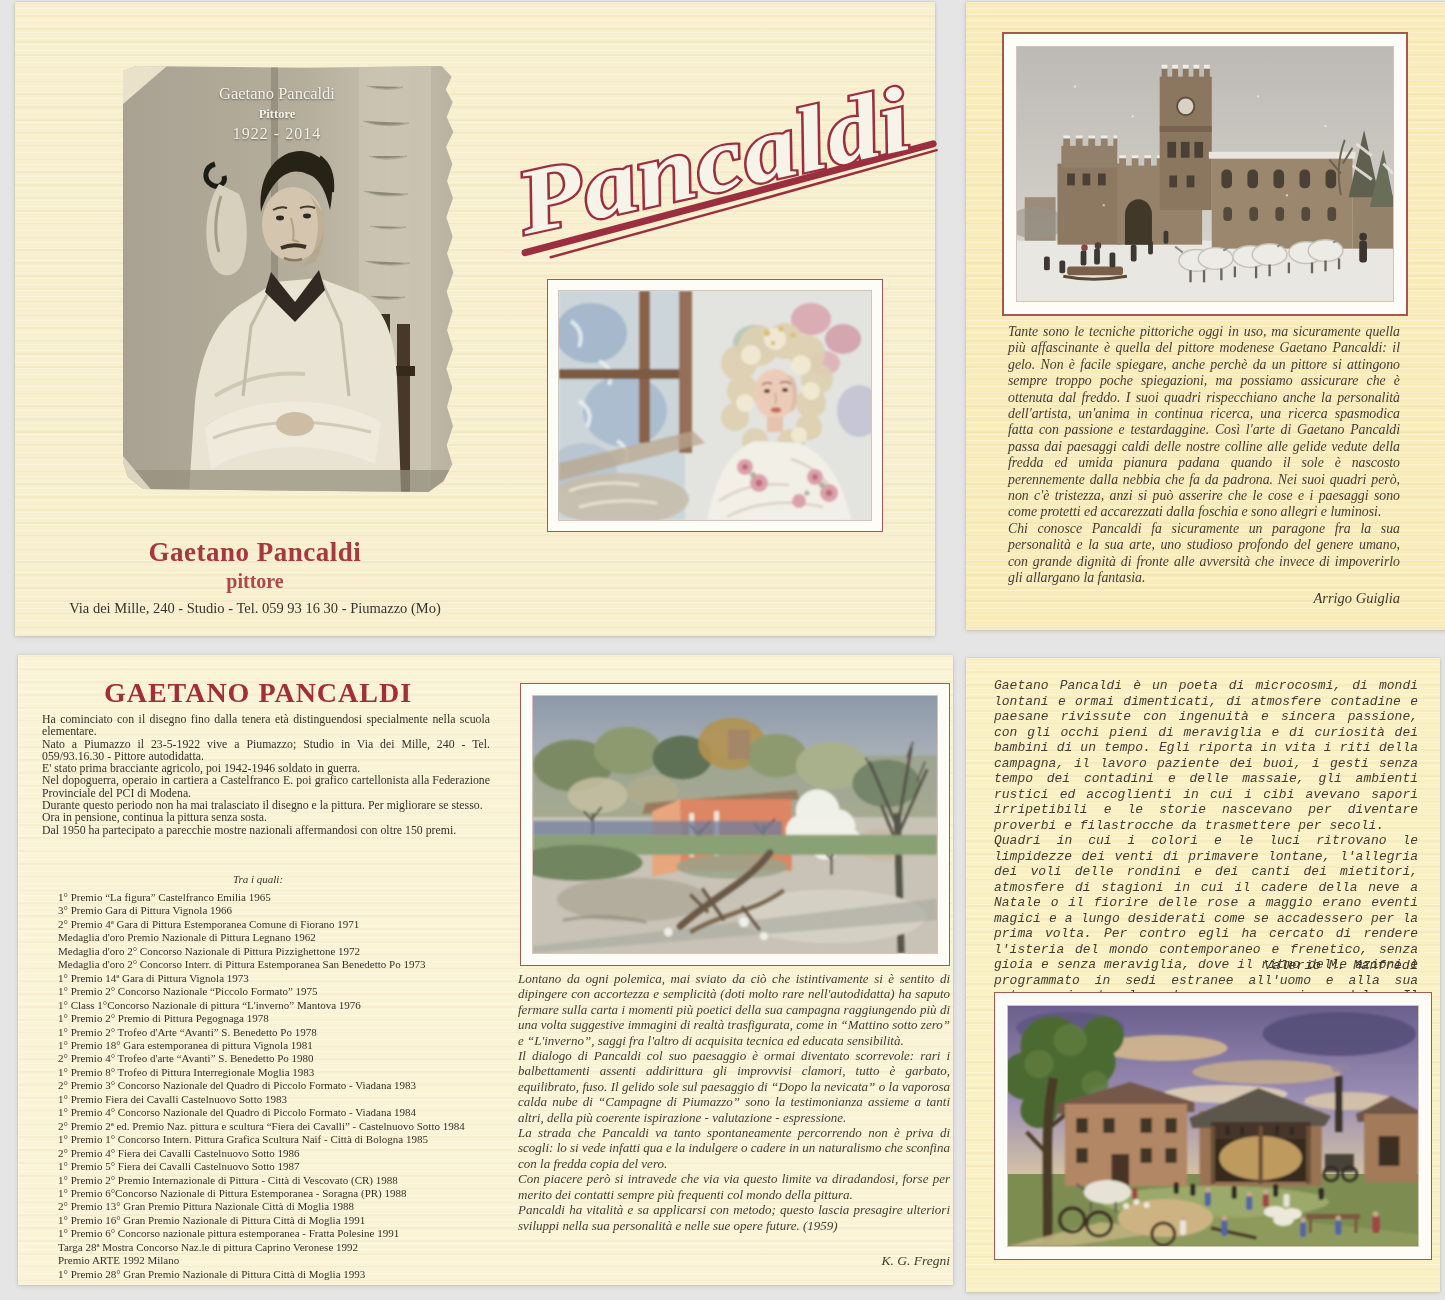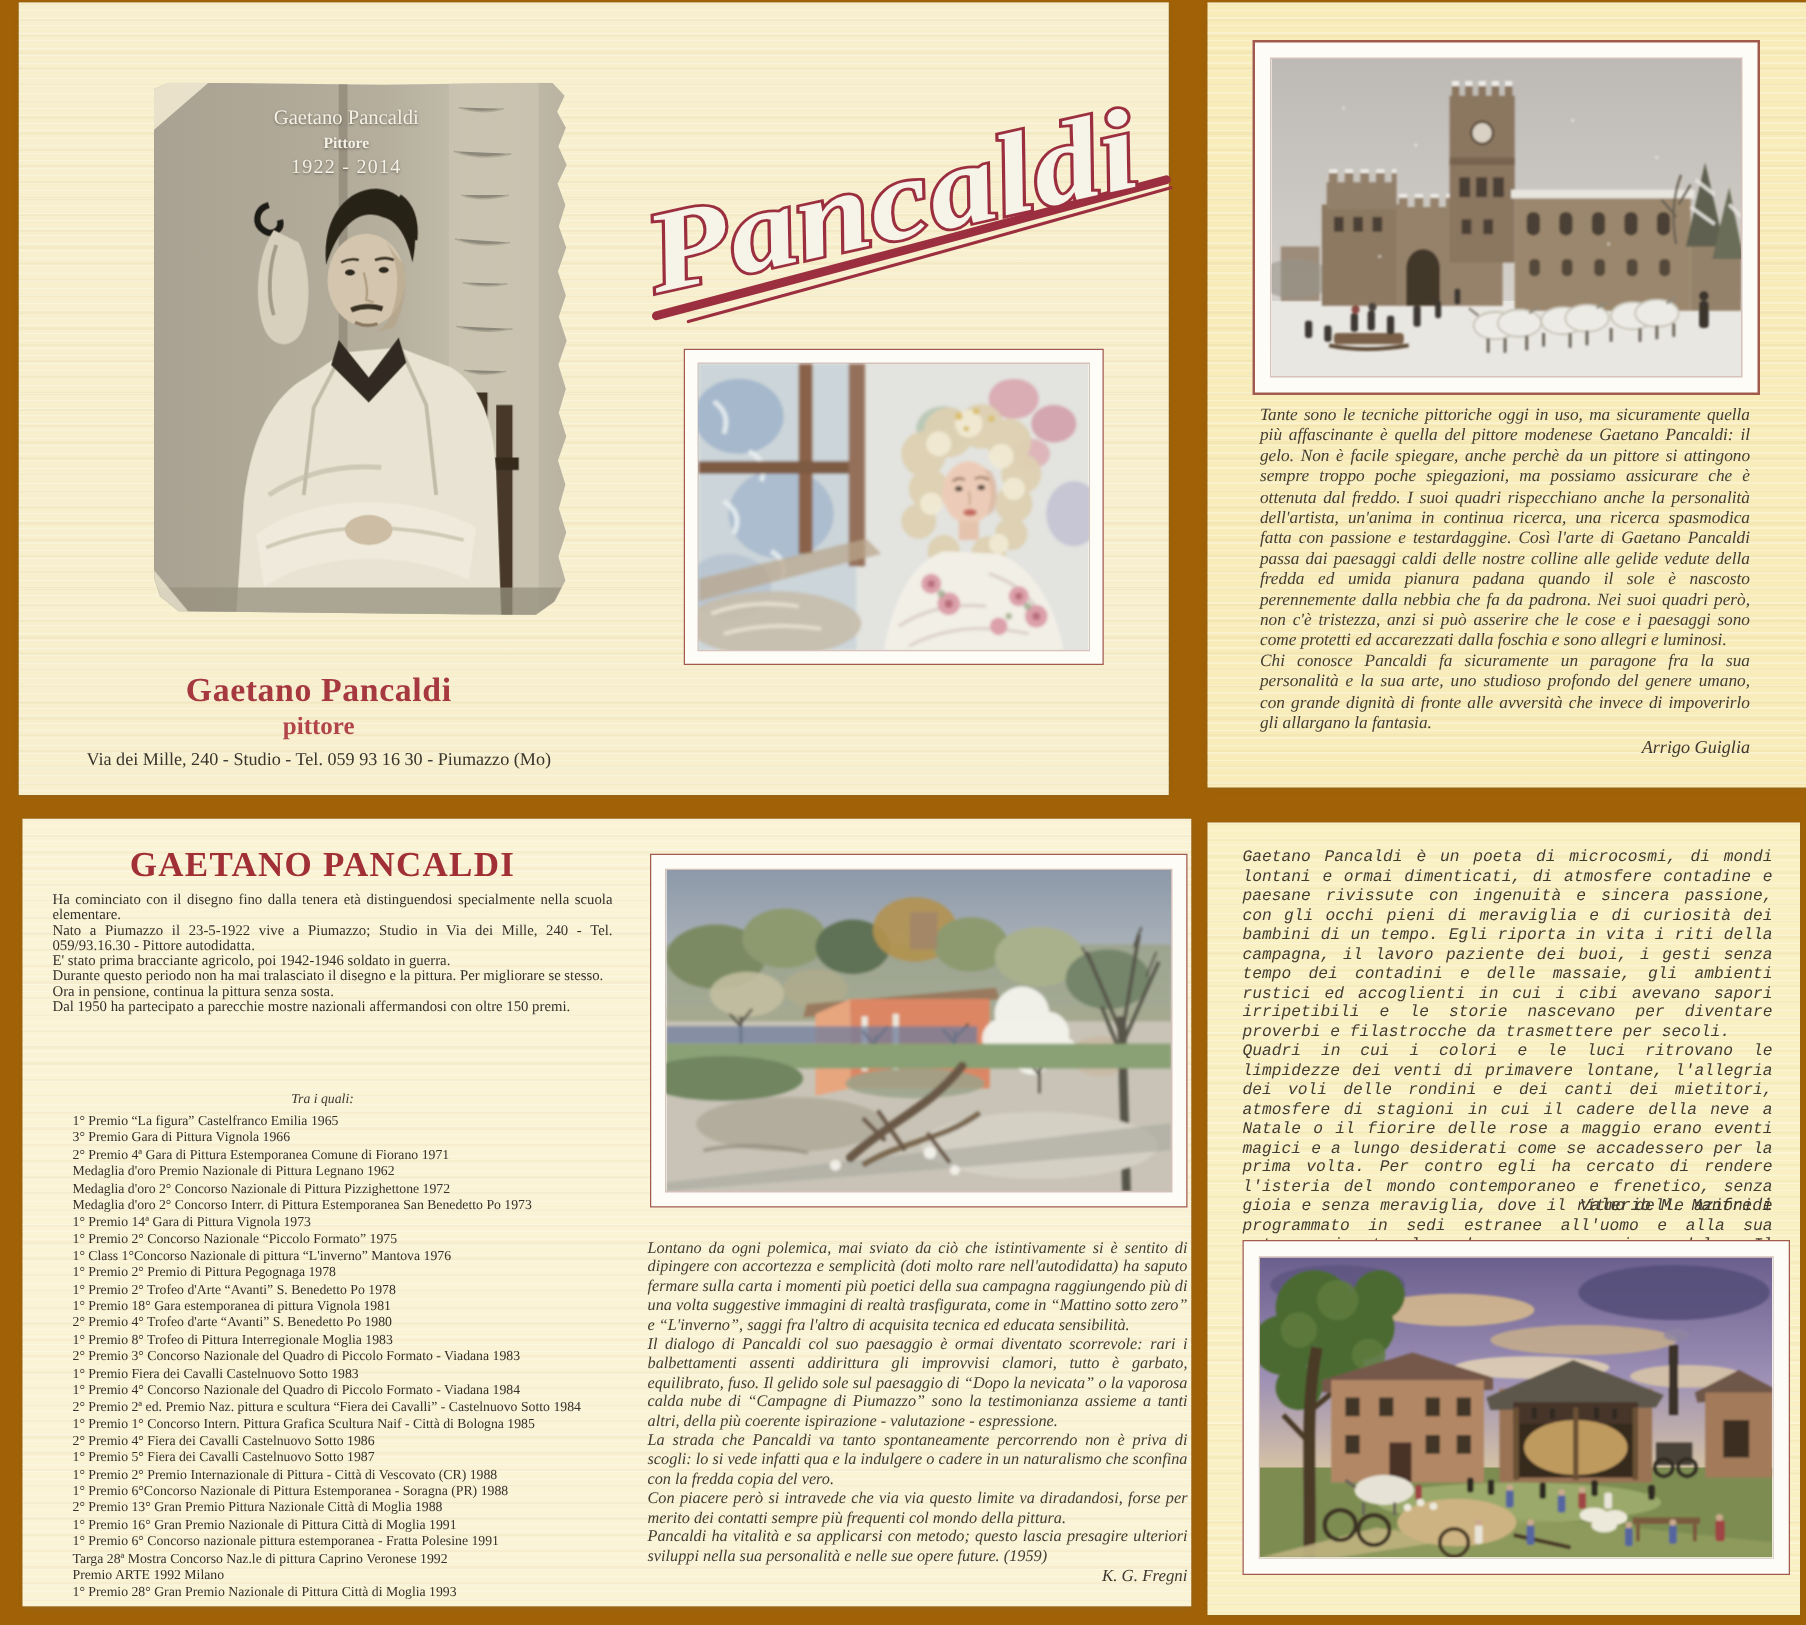--- a/index.html
+++ b/index.html
@@ -1,16 +1,16 @@
 <!DOCTYPE html>
 <html><head>
 <meta charset="utf-8">
 <style>
   html,body{margin:0;padding:0;background:#fbfaf5;}
-  .page{position:relative;width:1445px;height:1300px;background:#a16207;overflow:hidden;
+  .page{position:relative;width:1445px;height:1300px;background:#e5e5e5;overflow:hidden;
         font-family:"Liberation Serif","DejaVu Serif",serif;color:#3b352b;}
   .panel{position:absolute;
          background-image:
            repeating-linear-gradient(180deg, rgba(255,255,255,.30) 0px, rgba(255,255,255,.30) 1px, rgba(0,0,0,0) 1px, rgba(0,0,0,0) 6px),
            repeating-linear-gradient(180deg, rgba(190,165,95,.07) 0px, rgba(190,165,95,.07) 2px, rgba(0,0,0,0) 2px, rgba(0,0,0,0) 13px);
          box-shadow:0 1px 4px rgba(120,110,90,.28), 0 0 1px rgba(110,100,80,.35);}
   .frame{position:absolute;background:#fdfcf7;border:1px solid #a25a4c;}
   .frame .art{position:absolute;overflow:hidden;box-shadow:0 0 0 1px rgba(140,85,70,.35);}
   .frame .art svg{display:block;width:100%;height:100%;}
   .itxt{font-style:italic;text-align:justify;color:#423c31;}
@@ -322,20 +322,21 @@
 
   <div class="panel" style="left:18px;top:655px;width:935px;height:630px;background-color:#faf3d6;">
 
     <div style="position:absolute;left:0;top:22px;width:480px;text-align:center;
                 font-size:28px;font-weight:bold;color:#a02f36;letter-spacing:1px;">GAETANO PANCALDI</div>
 
     <div class="bio" style="position:absolute;left:24px;top:58px;width:448px;font-size:11.8px;line-height:12.3px;text-align:justify;color:#35302a;">
       <p>Ha cominciato con il disegno fino dalla tenera età distinguendosi specialmente nella scuola elementare.</p>
       <p>Nato a Piumazzo il 23-5-1922 vive a Piumazzo; Studio in Via dei Mille, 240 - Tel. 059/93.16.30 - Pittore autodidatta.</p>
       <p>E' stato prima bracciante agricolo, poi 1942-1946 soldato in guerra.</p>
+      <p>Nel dopoguerra, operaio in cartiera a Castelfranco E. poi grafico cartellonista alla Federazione Provinciale del PCI di Modena.</p>
       <p>Durante questo periodo non ha mai tralasciato il disegno e la pittura. Per migliorare se stesso.</p>
       <p>Ora in pensione, continua la pittura senza sosta.</p>
       <p>Dal 1950 ha partecipato a parecchie mostre nazionali affermandosi con oltre 150 premi.</p>
     </div>
 
     <div style="position:absolute;left:0;top:218px;width:480px;text-align:center;font-style:italic;font-size:11px;color:#3a352d;">Tra i quali:</div>
 
     <div style="position:absolute;left:40px;top:236px;width:450px;font-size:11px;line-height:13.45px;color:#35302a;">
       <div class="award">1° Premio “La figura” Castelfranco Emilia 1965</div>
       <div class="award">3° Premio Gara di Pittura Vignola 1966</div>
@@ -435,21 +436,21 @@
             <circle cx="136" cy="238" r="4.4" fill="#efeee6"></circle>
             <path d="M30,226 q40,-8 84,2" stroke="#8f8a7a" stroke-width="3" fill="none" opacity="0.7"></path>
           </g>
           <filter id="lsoft">
               <feGaussianBlur stdDeviation="1.1"></feGaussianBlur>
             </filter>
         </svg>
       </div>
     </div>
 
-    <div class="itxt" style="position:absolute;left:500px;top:335px;width:432px;font-size:13px;line-height:15.4px;">
+    <div class="itxt" style="position:absolute;left:500px;top:316px;width:432px;font-size:13px;line-height:15.4px;">
       <p>Lontano da ogni polemica, mai sviato da ciò che istintivamente si è sentito di dipingere con accortezza e semplicità (doti molto rare nell'autodidatta) ha saputo fermare sulla carta i momenti più poetici della sua campagna raggiungendo più di una volta suggestive immagini di realtà trasfigurata, come in “Mattino sotto zero” e “L'inverno”, saggi fra l'altro di acquisita tecnica ed educata sensibilità.</p>
       <p>Il dialogo di Pancaldi col suo paesaggio è ormai diventato scorrevole: rari i balbettamenti assenti addirittura gli improvvisi clamori, tutto è garbato, equilibrato, fuso. Il gelido sole sul paesaggio di “Dopo la nevicata” o la vaporosa calda nube di “Campagne di Piumazzo” sono la testimonianza assieme a tanti altri, della più coerente ispirazione - valutazione - espressione.</p>
       <p>La strada che Pancaldi va tanto spontaneamente percorrendo non è priva di scogli: lo si vede infatti qua e la indulgere o cadere in un naturalismo che sconfina con la fredda copia del vero.</p>
       <p>Con piacere però si intravede che via via questo limite va diradandosi, forse per merito dei contatti sempre più frequenti col mondo della pittura.</p>
       <p>Pancaldi ha vitalità e sa applicarsi con metodo; questo lascia presagire ulteriori sviluppi nella sua personalità e nelle sue opere future. (1959)</p>
     </div>
     <div class="author" style="position:absolute;left:500px;top:598px;width:432px;font-size:13.5px;padding-right:10px;">K. G. Fregni</div>
   </div>
 
   <div class="panel" style="left:966px;top:658px;width:474px;height:634px;background-color:#f9f0c4;font-family:Liberation Mono, monospace;">

